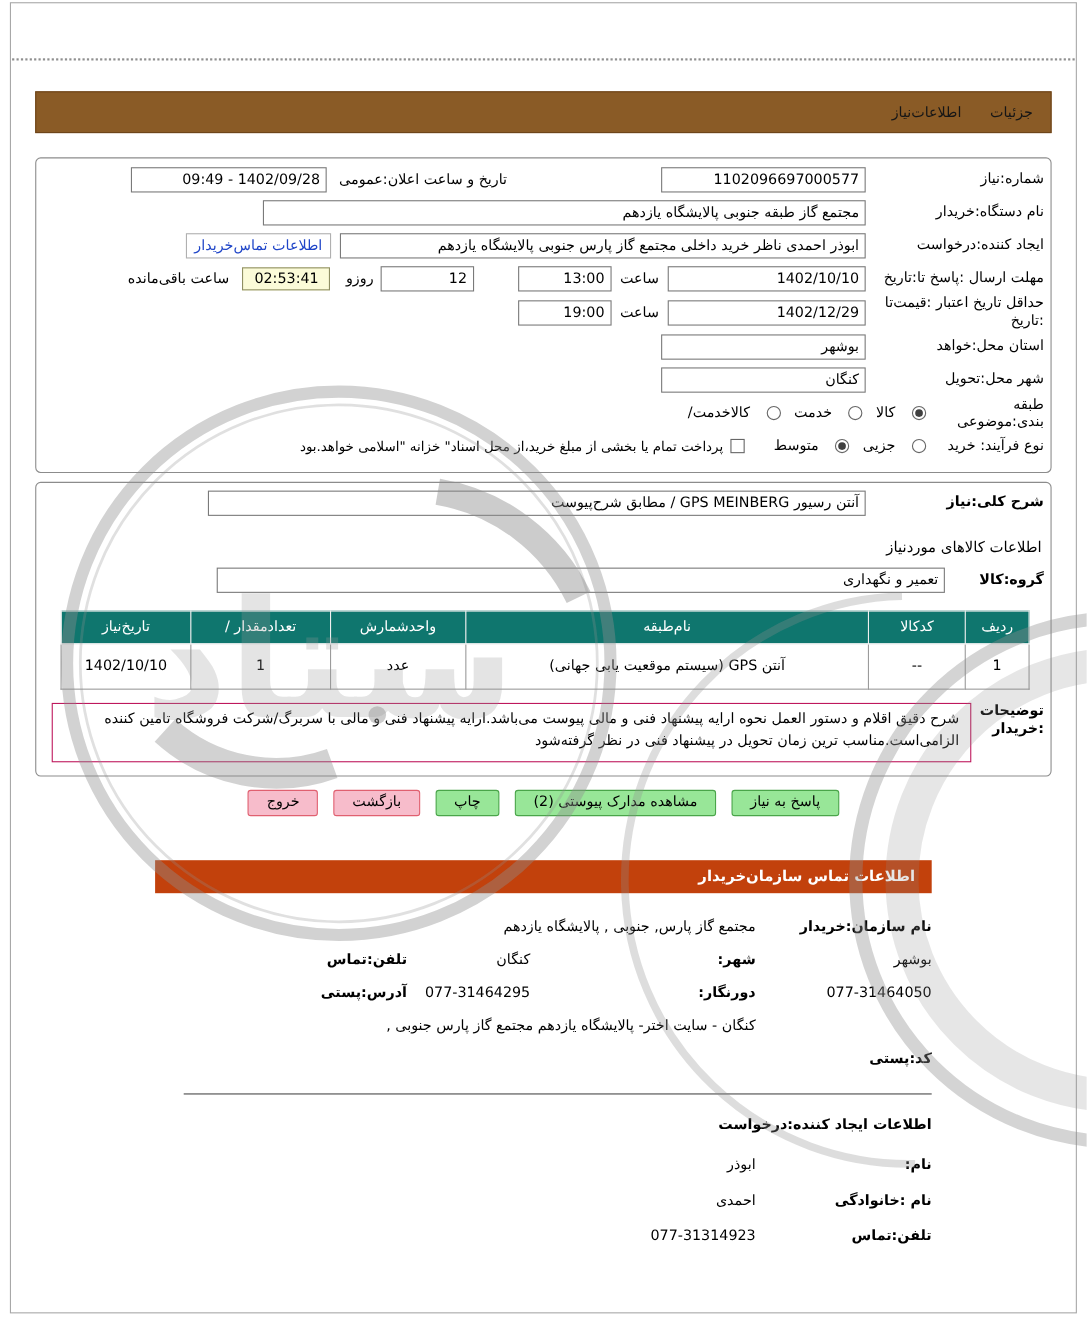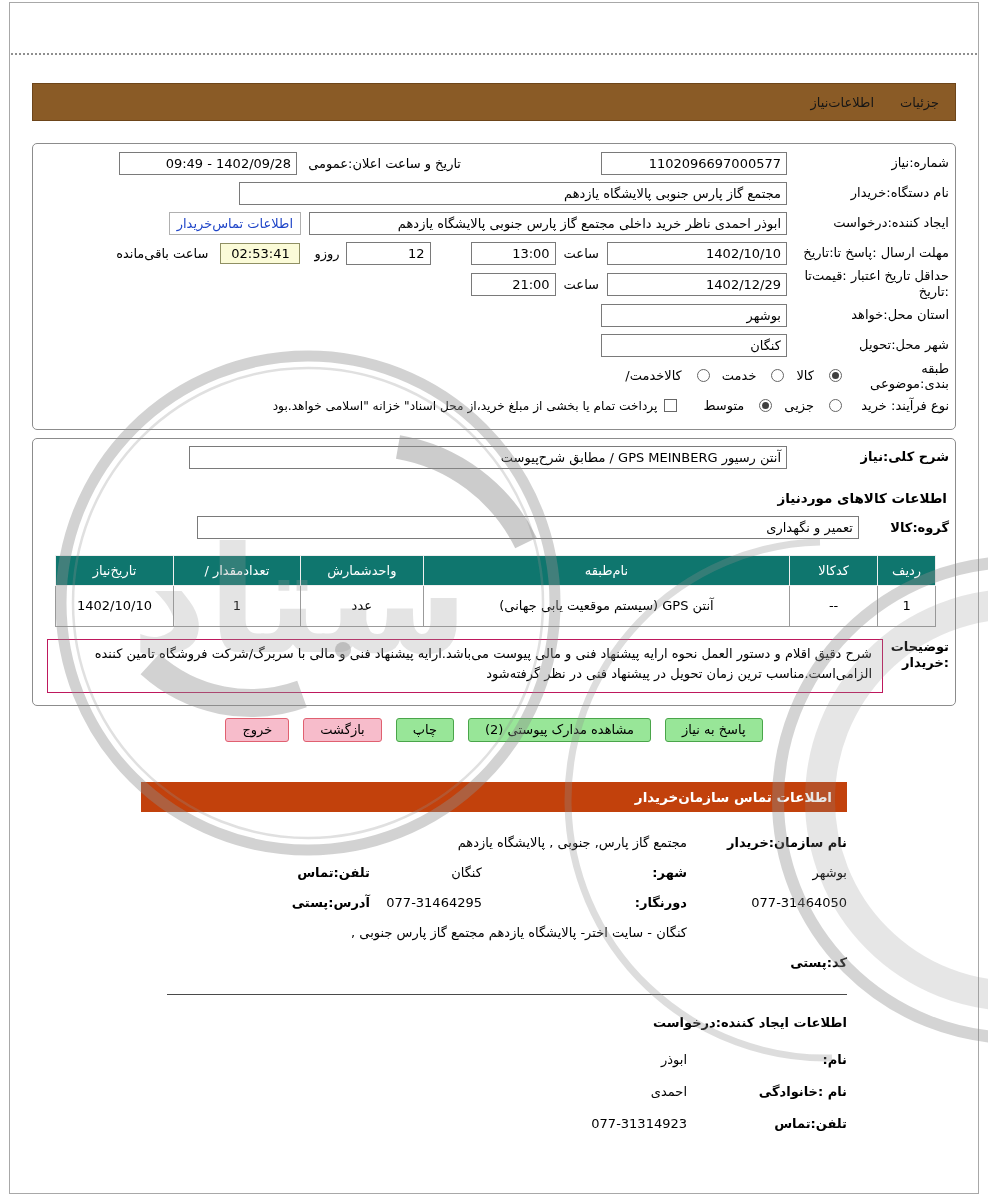--- a/index.html
+++ b/index.html
@@ -30,21 +30,21 @@
   .hl{flex:none;font-size:13px;}
   .count{flex:none;width:80px;height:21px;background:#fbfbd8;border:1px solid #8f8f63;
          display:flex;align-items:center;justify-content:center;font-size:13px;}
   .linkbox{flex:none;height:23px;border:1px solid #b0b0b0;display:flex;align-items:center;
            padding:0 7px;color:#1f45c8;cursor:pointer;font-size:13px;}
   .radio{width:13px;height:13px;border:1px solid #666;border-radius:50%;background:#fff;flex:none;position:relative;cursor:pointer;}
   .radio.on::after{content:"";position:absolute;inset:2px;border-radius:50%;background:#3f3f3f;}
   .chk{width:13px;height:13px;border:1px solid #666;background:#fff;flex:none;cursor:pointer;}
   .pair{display:flex;align-items:center;gap:15px;margin-right:12px;}
   .note{font-size:12.2px;margin-right:7px;white-space:nowrap;}
-  .subhead{font-weight:bold;font-size:13.5px;margin:12px 2px 2px 0;min-height:26px;display:flex;align-items:center;}
+  .subhead{font-weight:normal;font-size:13.5px;margin:12px 2px 2px 0;min-height:26px;display:flex;align-items:center;}
   table.items{border-collapse:collapse;width:881px;margin:12px 13px 0 0;border:1px solid #8d8d8d;}
   .items th{background:#0f766e;color:#fff;font-weight:normal;font-size:13px;height:30px;border:1px solid #efefef;padding:0 2px;}
   .items td{border:1px solid #9b9b9b;height:41px;text-align:center;font-size:13px;background:#fff;padding:0 4px;}
   .c1{width:58px}.c2{width:88px}.c3{width:367px}.c4{width:123px}.c5{width:127px}.c6{width:118px}
   .notesrow{display:flex;align-items:flex-start;margin-top:12px;}
   .notes{border:1px solid #be185d;min-height:54px;width:836px;padding:4px 10px;font-size:13px;line-height:1.55;background:#fff;}
   .btns{display:flex;justify-content:center;gap:14px;margin-top:12px;}
   .btn{height:24px;display:flex;align-items:center;padding:0 16px;border-radius:3px;font-size:13px;border:1px solid;cursor:pointer;white-space:nowrap;}
   .btn.green{background:#98e698;border-color:#4aa54a;}
   .btn.pink{background:#f7bccb;border-color:#e06070;}
@@ -76,21 +76,21 @@
 
     <div class="row">
       <span class="lbl">شماره:نیاز</span>
       <span class="inp w186">1102096697000577</span>
       <span class="w160l g140">تاریخ و ساعت اعلان:عمومی</span>
       <span class="inp w178 g4">1402/09/28 - 09:49</span>
     </div>
 
     <div class="row">
       <span class="lbl">نام دستگاه:خریدار</span>
-      <span class="inp w548">مجتمع گاز پارس  جنوبی   پالایشگاه یازدهم</span>
+      <span class="inp w548">مجتمع گاز طبقه  جنوبی   پالایشگاه یازدهم</span>
     </div>
 
     <div class="row">
       <span class="lbl">ایجاد کننده:درخواست</span>
       <span class="inp w478">ابوذر  احمدی ناظر خرید داخلی مجتمع گاز پارس  جنوبی   پالایشگاه یازدهم</span>
       <span class="linkbox g8">اطلاعات تماس‌خریدار</span>
     </div>
 
     <div class="row">
       <span class="lbl">مهلت ارسال :پاسخ تا:تاریخ</span>
@@ -100,21 +100,21 @@
       <span class="inp w85 g40">12</span>
       <span class="hl g6">روزو</span>
       <span class="count g14">02:53:41</span>
       <span class="hl g12">ساعت باقی‌مانده</span>
     </div>
 
     <div class="row">
       <span class="lbl">حداقل تاریخ اعتبار :قیمت‌تا :تاریخ</span>
       <span class="inp w180">1402/12/29</span>
       <span class="hl g8">ساعت</span>
-      <span class="inp w85 g8">21:00</span>
+      <span class="inp w85 g8">19:00</span>
     </div>
 
     <div class="row">
       <span class="lbl">استان محل:خواهد</span>
       <span class="inp w186">بوشهر</span>
     </div>
 
     <div class="row">
       <span class="lbl">شهر محل:تحویل</span>
       <span class="inp w186">کنگان</span>

